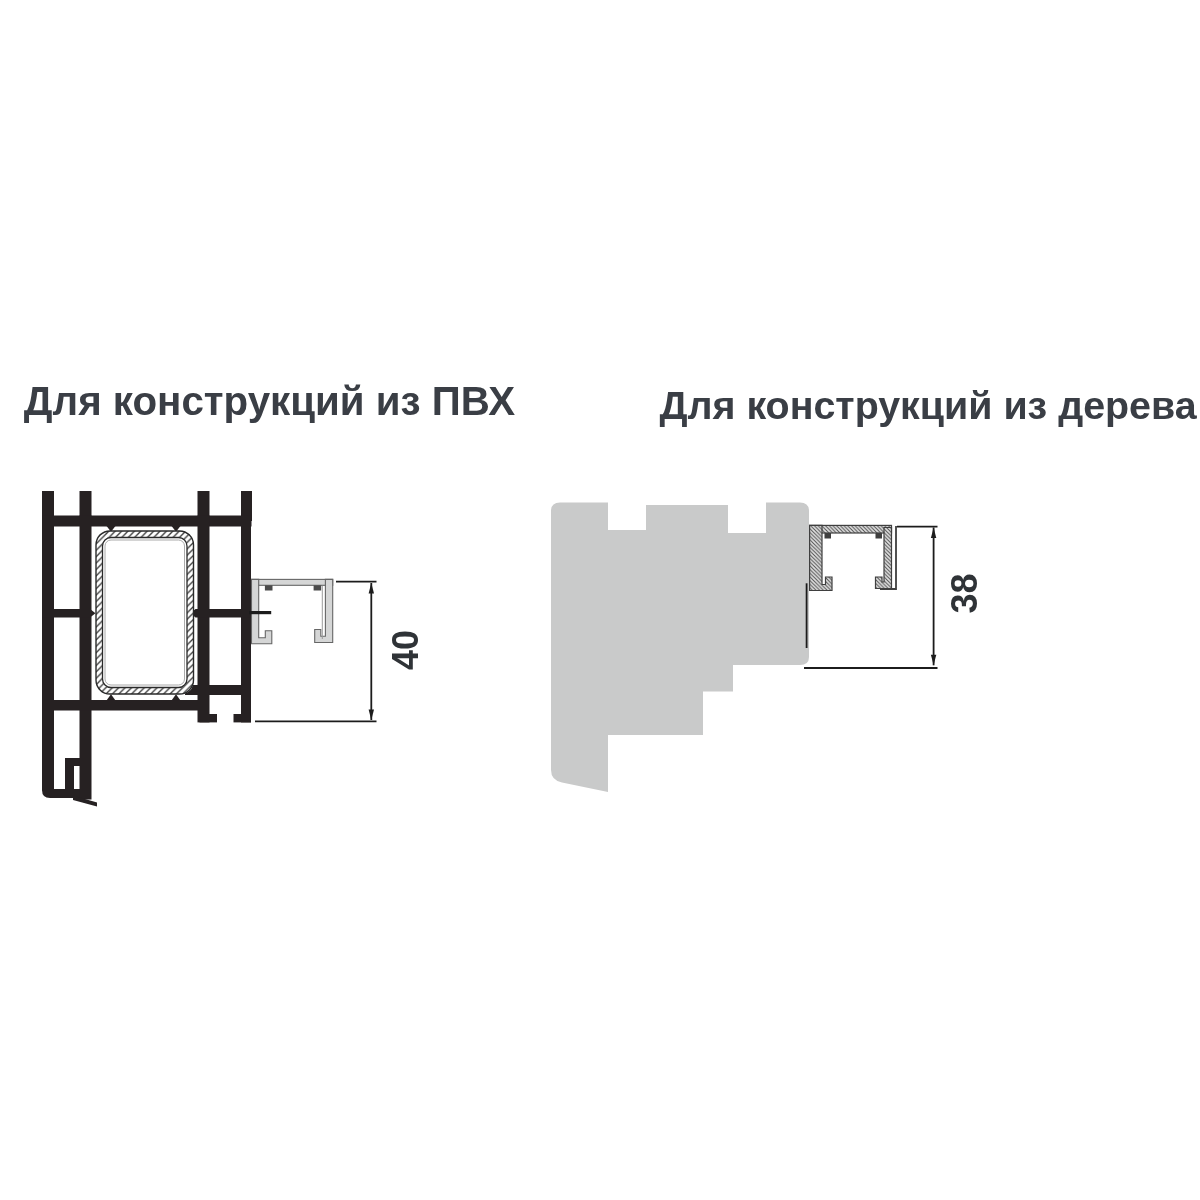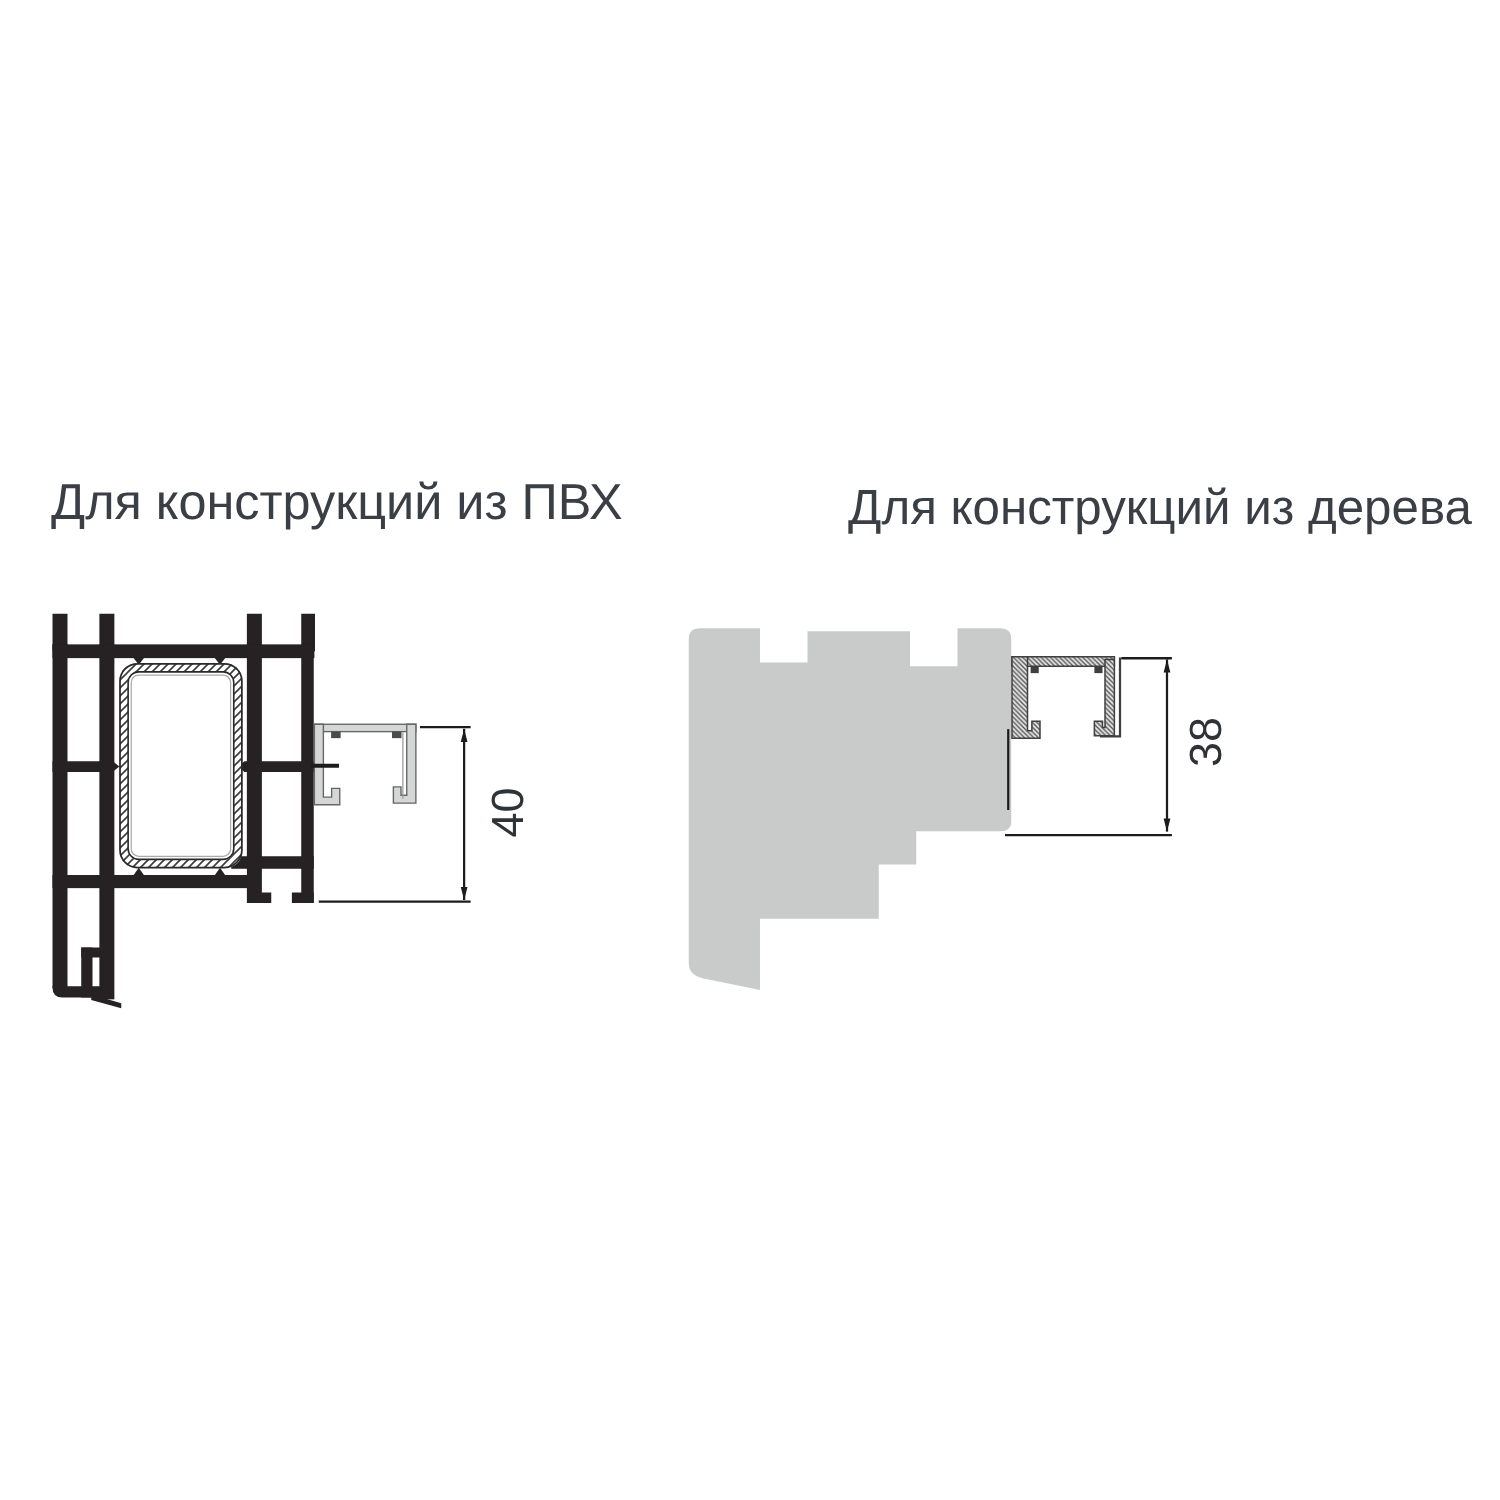--- a/index.html
+++ b/index.html
@@ -1,16 +1,16 @@
 <!DOCTYPE html>
 <html><head>
 <meta charset="utf-8">
 <style>
   html,body{margin:0;padding:0;background:#ffffff;}
-  .page{width:1200px;height:1200px;position:relative;font-family:"Liberation Sans",sans-serif;}
+  .page{width:1200px;height:1200px;position:relative;font-family:"Liberation Sans",sans-serif;font-weight:bold;}
   svg{position:absolute;top:0;left:0;}
 </style>
 </head>
 <body>
 <div class="page">
 <svg width="1200" height="1200" viewBox="0 0 1200 1200">
   <defs>
     <pattern id="hsteel" width="6.4" height="6.4" patternUnits="userSpaceOnUse">
       <rect width="6.4" height="6.4" fill="#ffffff"></rect>
       <path d="M-1.6,8 L8,-1.6 M4.8,8 L8,4.8 M-1.6,1.6 L1.6,-1.6" stroke="#3c3c3c" stroke-width="1.3" fill="none"></path>

